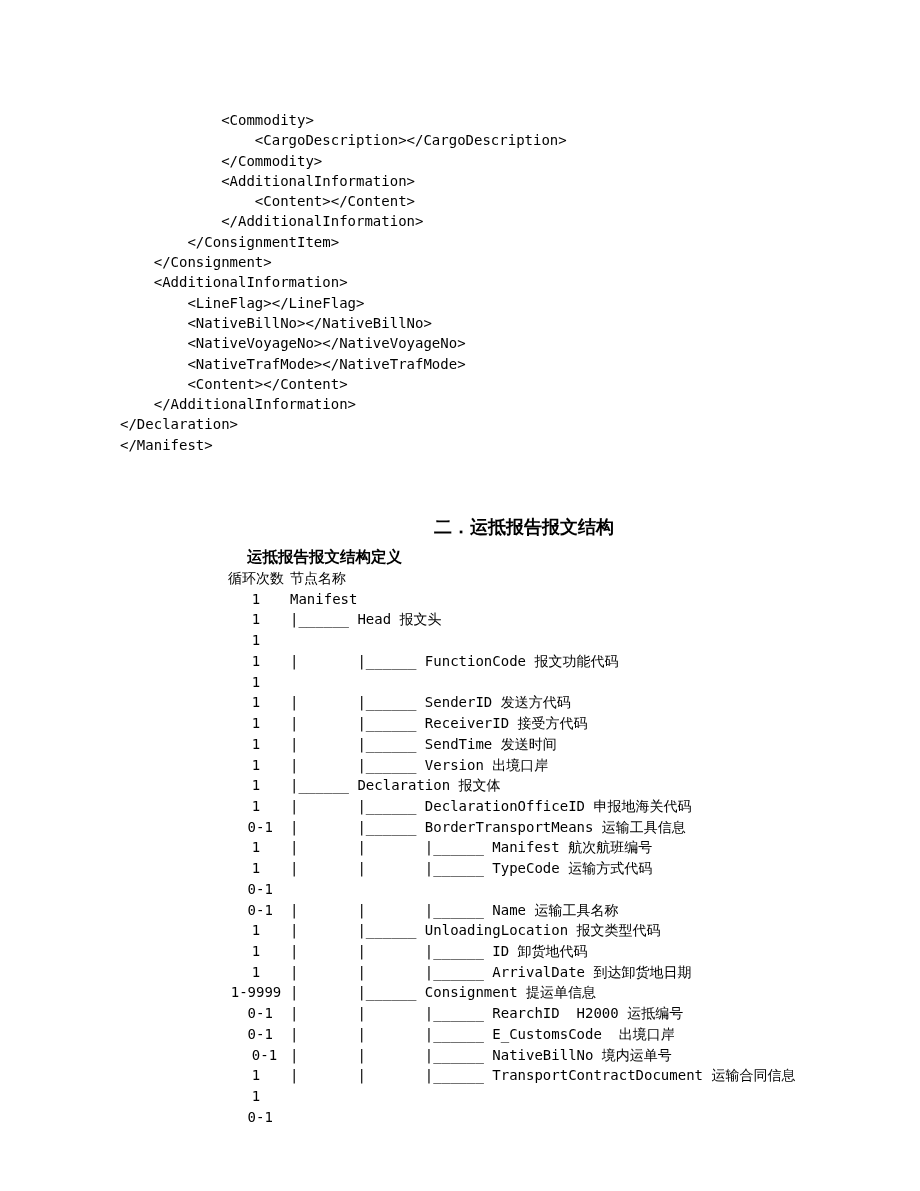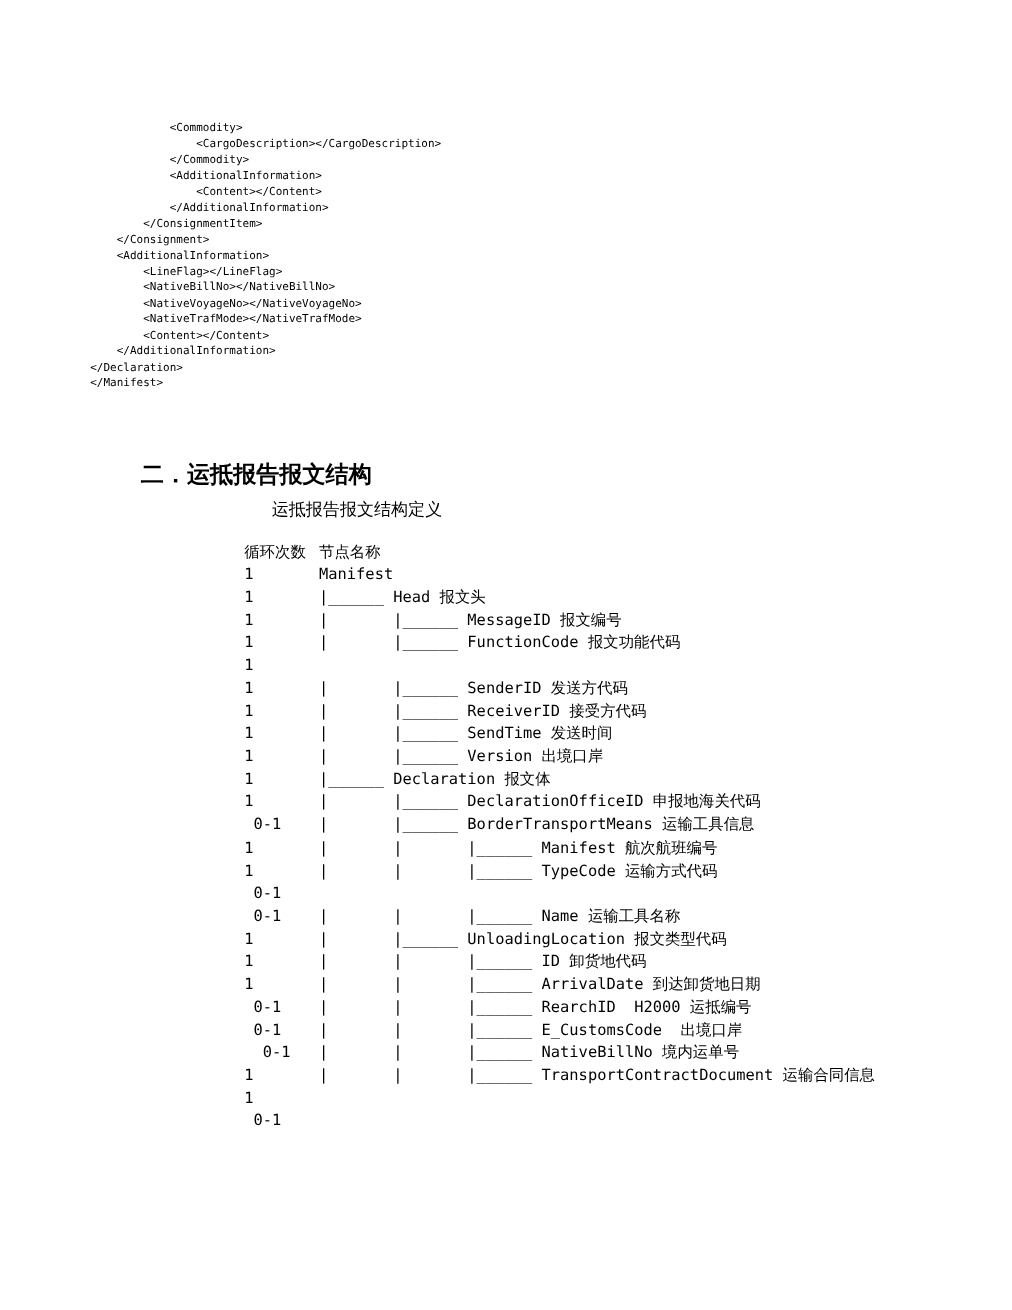--- a/index.html
+++ b/index.html
@@ -8,47 +8,49 @@
       font-family: "SimSun", "宋体", serif;
       font-size: 14px;
       color: #000;
       width: 920px;
       padding: 110px 0 40px 0;
     }
     .xml-block {
       font-family: "SimSun", "宋体", monospace;
       white-space: pre;
       line-height: 1.45;
-      margin-left: 82px;
-      font-size: 10px;
+      margin-left: 120px;
+      font-size: 14px;
     }
     .section-heading {
       font-weight: bold;
-      font-size: 21px;
+      font-size: 18px;
       margin-left: 128px;
       margin-top: 60px;
       margin-bottom: 8px;
+      text-align: center;
     }
     .sub-heading {
-      font-weight: normal;
+      font-weight: bold;
       font-size: 15.5px;
       margin-left: 247px;
-      margin-bottom: 18px;
+      margin-bottom: 0;
     }
     .tree-table {
       margin-left: 222px;
       font-size: 14px;
     }
     .tree-row {
       display: flex;
       line-height: 1.48;
       font-family: "SimSun", "宋体", monospace;
     }
     .col-count {
       width: 68px;
+      text-align: center;
       white-space: pre;
     }
     .col-node {
       white-space: pre;
     }
   </style>
 </head>
 <body>
 
 <div class="xml-block" id="xml-block">            &lt;Commodity&gt;
@@ -82,21 +84,20 @@
       <div class="tree-row">
         <div class="col-count">1</div>
         <div class="col-node">Manifest</div>
       </div>
       <div class="tree-row">
         <div class="col-count">1</div>
         <div class="col-node">|______ Head 报文头</div>
       </div>
       <div class="tree-row">
         <div class="col-count">1</div>
-        <div class="col-node">|       |______ MessageID 报文编号</div>
       </div>
       <div class="tree-row">
         <div class="col-count">1</div>
         <div class="col-node">|       |______ FunctionCode 报文功能代码</div>
       </div>
       <div class="tree-row">
         <div class="col-count">1</div>
       </div>
       <div class="tree-row">
         <div class="col-count">1</div>
@@ -147,20 +148,24 @@
       </div>
       <div class="tree-row">
         <div class="col-count">1</div>
         <div class="col-node">|       |       |______ ID 卸货地代码</div>
       </div>
       <div class="tree-row">
         <div class="col-count">1</div>
         <div class="col-node">|       |       |______ ArrivalDate 到达卸货地日期</div>
       </div>
       <div class="tree-row">
+        <div class="col-count">1-9999</div>
+        <div class="col-node">|       |______ Consignment 提运单信息</div>
+      </div>
+      <div class="tree-row">
         <div class="col-count"> 0-1</div>
         <div class="col-node">|       |       |______ RearchID  H2000 运抵编号</div>
       </div>
       <div class="tree-row">
         <div class="col-count"> 0-1</div>
         <div class="col-node">|       |       |______ E_CustomsCode  出境口岸</div>
       </div>
       <div class="tree-row">
         <div class="col-count">  0-1</div>
         <div class="col-node">|       |       |______ NativeBillNo 境内运单号</div>

